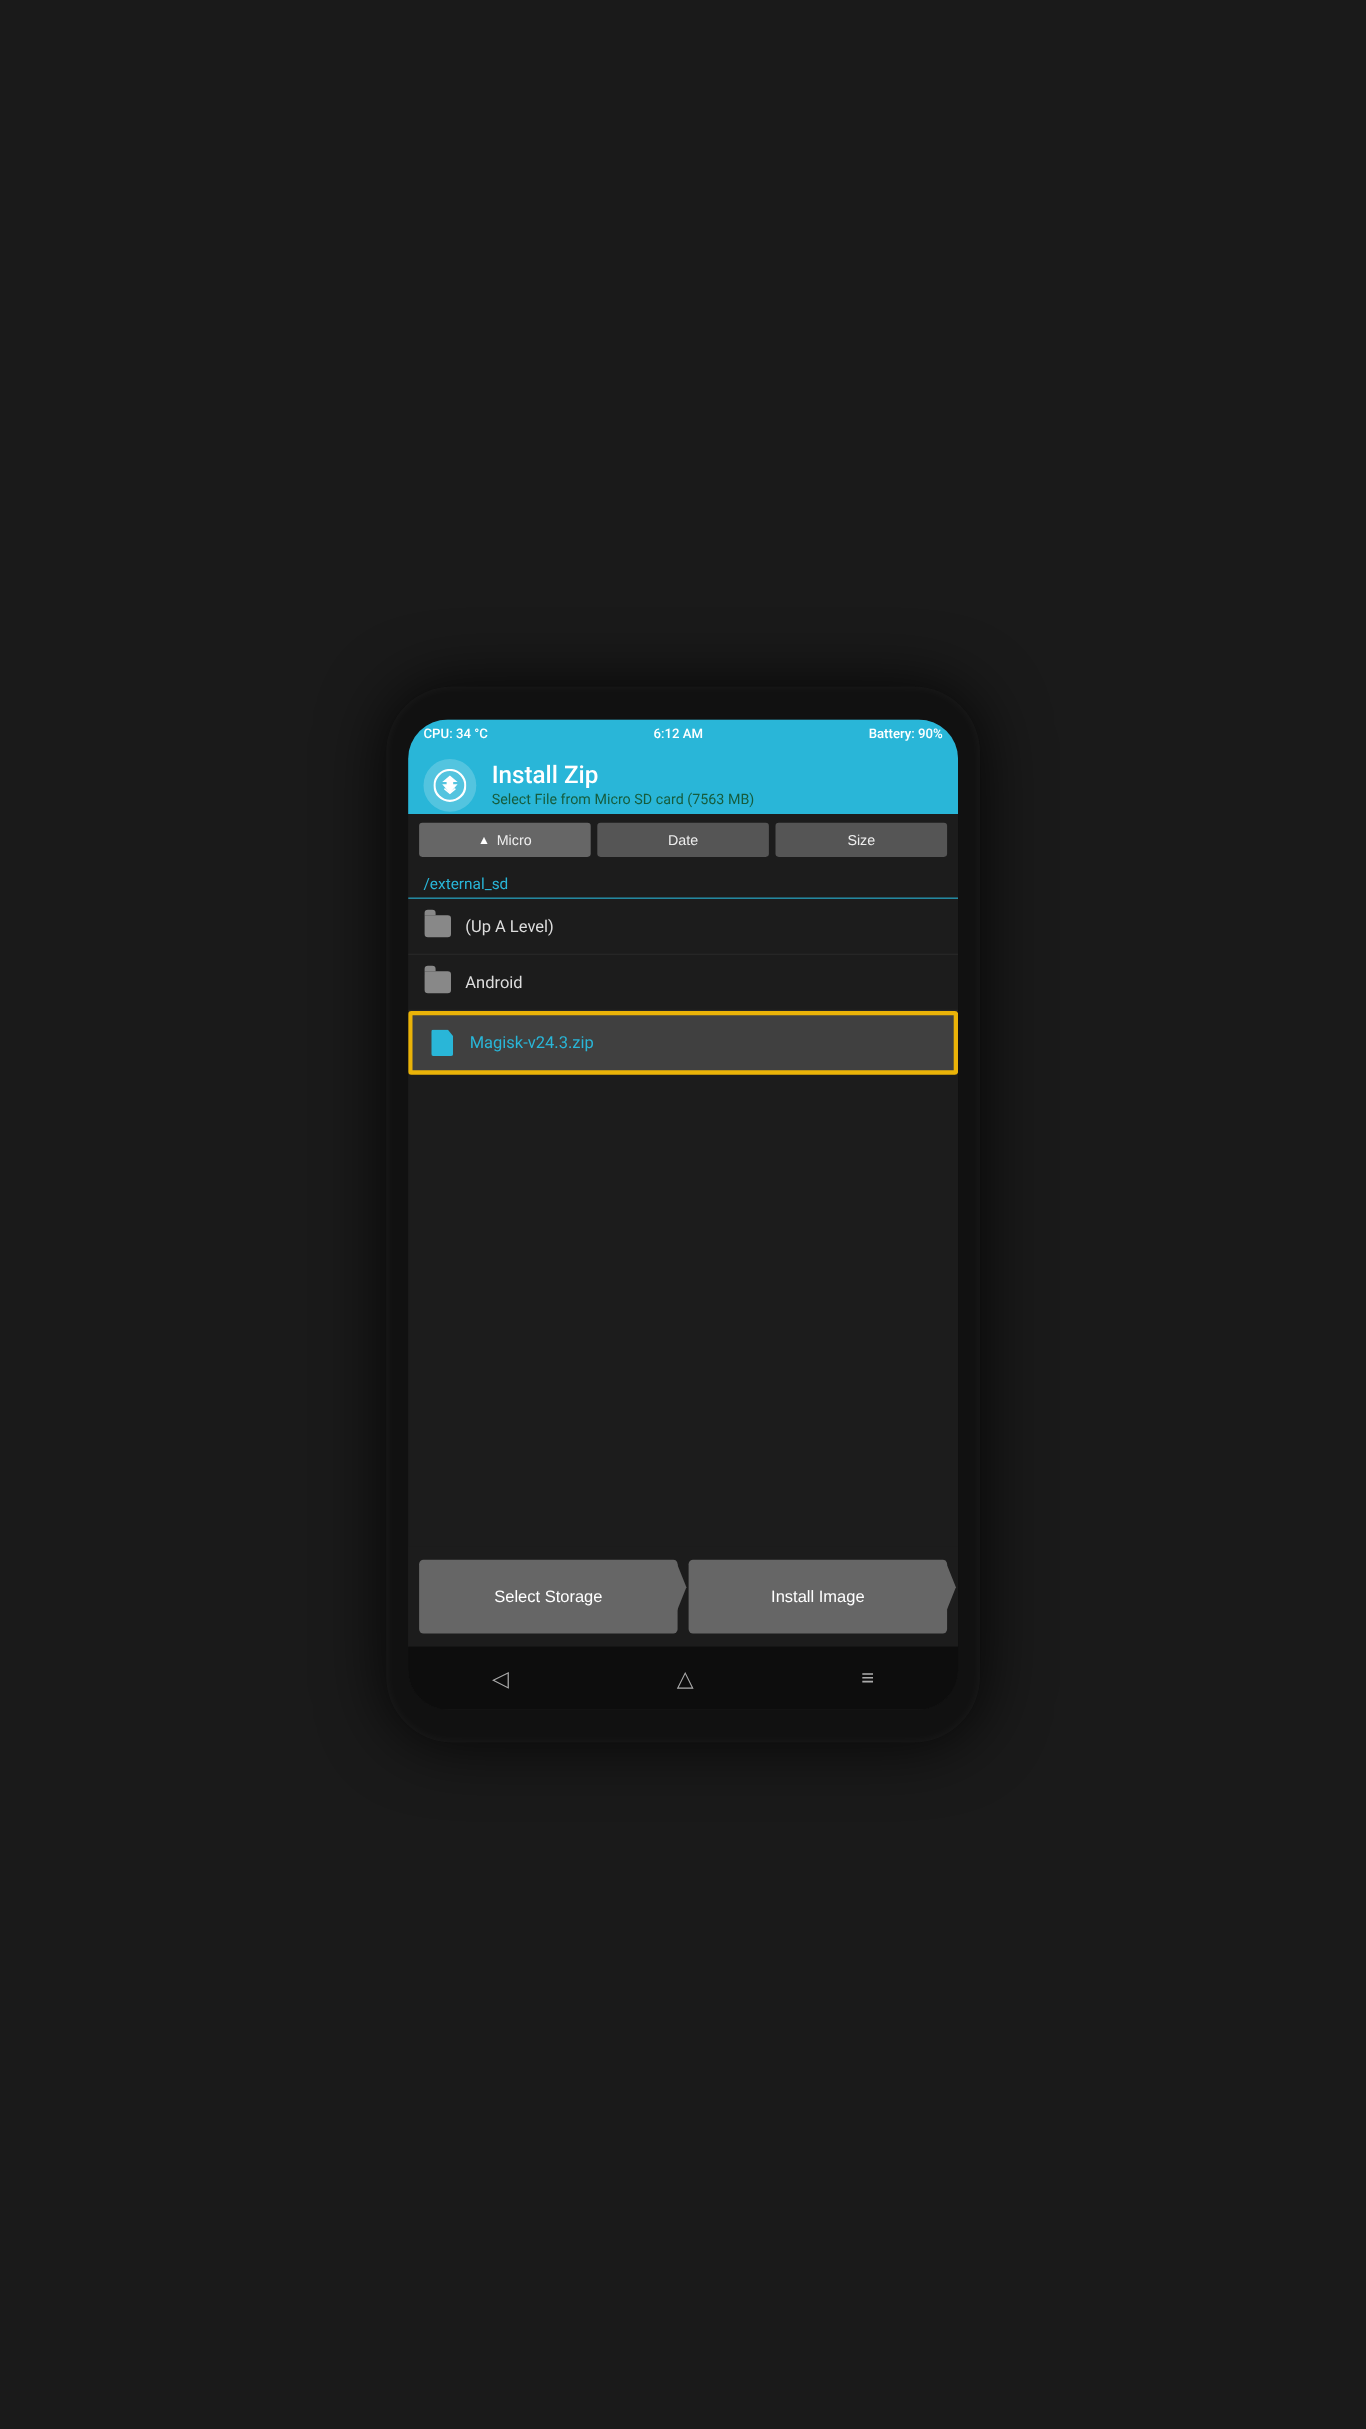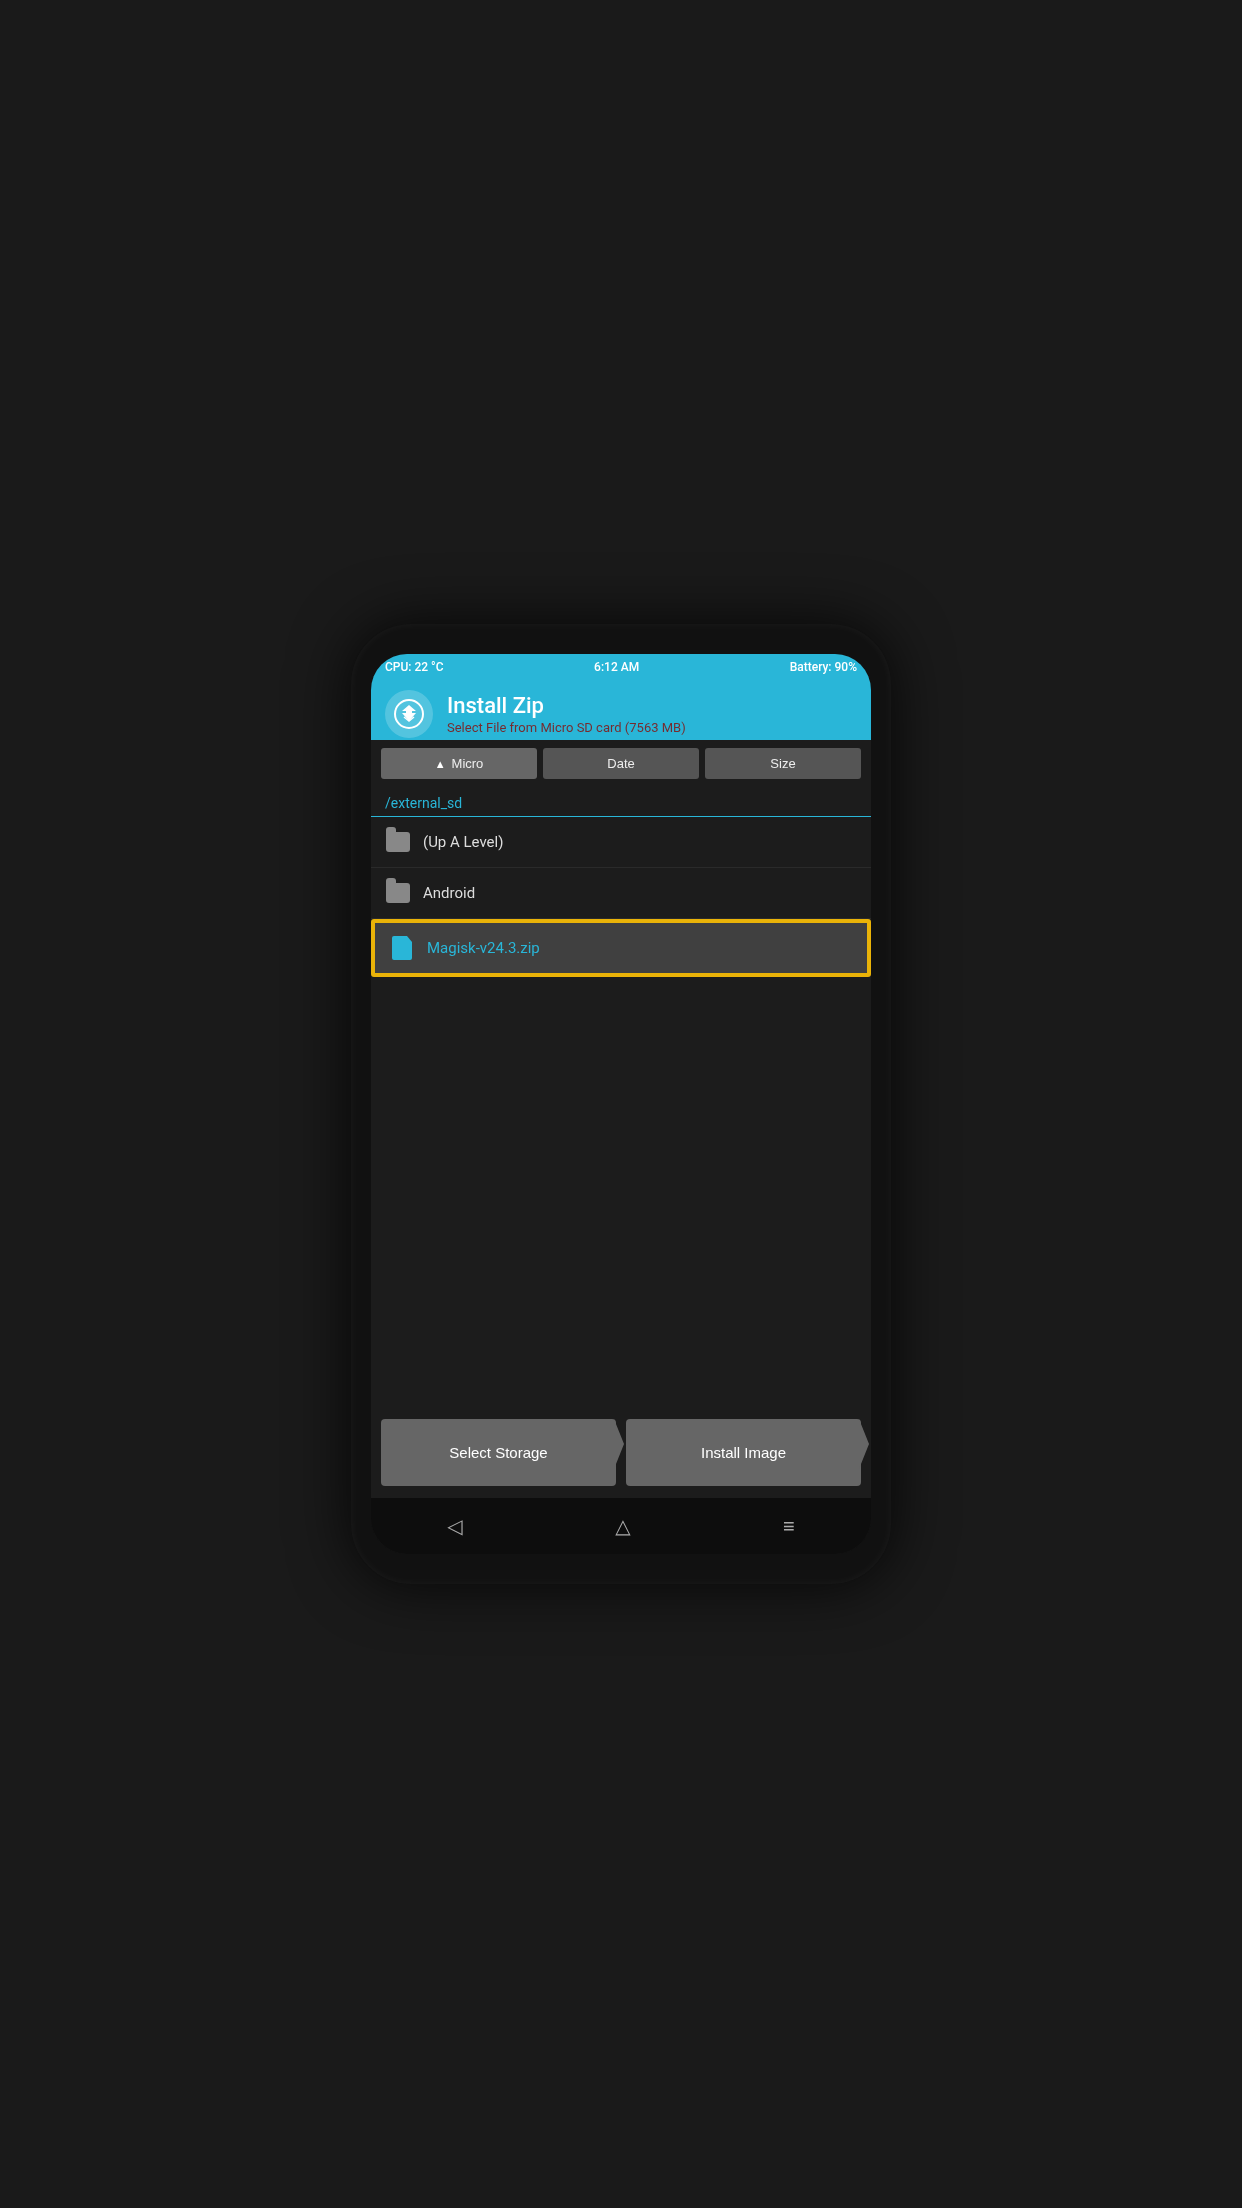--- a/index.html
+++ b/index.html
@@ -78,21 +78,21 @@
     }
 
     .app-title {
       font-size: 22px;
       color: #fff;
       font-weight: 500;
     }
 
     .app-subtitle {
       font-size: 13px;
-      color: #7f1d1d;
+      color: #14532d;
       opacity: 0.9;
       margin-top: 2px;
     }
 
     
     .file-browser {
       flex: 1;
       background: #1c1c1c;
       display: flex;
       flex-direction: column;
@@ -262,21 +262,21 @@
       padding: 4px 20px;
     }
   </style>
 </head>
 <body>
 
 <div class="phone-outer">
   <div class="phone-screen">
 
     <div class="status-bar">
-      <span>CPU: 22 °C</span>
+      <span>CPU: 34 °C</span>
       <span>6:12 AM</span>
       <span>Battery: 90%</span>
     </div>
 
     <div class="app-header">
       <div class="app-icon">
         <svg viewBox="0 0 30 30" fill="none" xmlns="http://www.w3.org/2000/svg">
           <circle cx="15" cy="15" r="14" fill="none" stroke="white" stroke-width="2"></circle>
           <path d="M15 6 L22 12 L18 12 L18 14 L22 14 L15 22 L8 14 L12 14 L12 12 L8 12 Z" fill="white"></path>
           <path d="M10 18 L15 22 L20 18" stroke="white" stroke-width="1.5" fill="none"></path>

